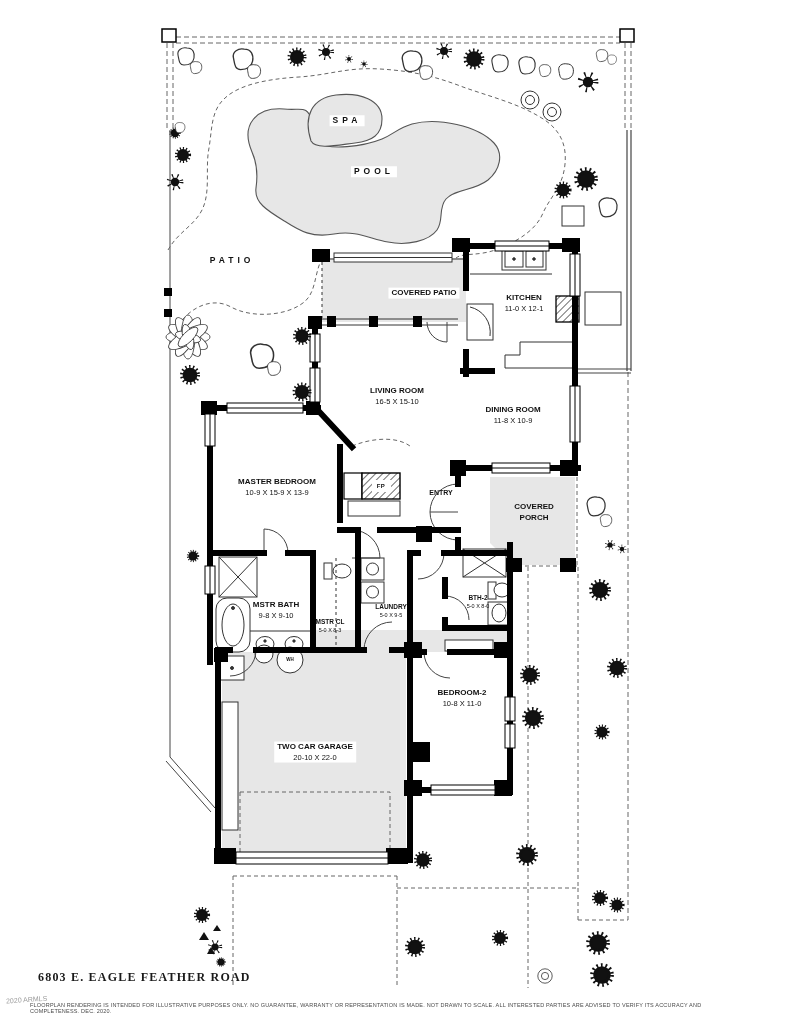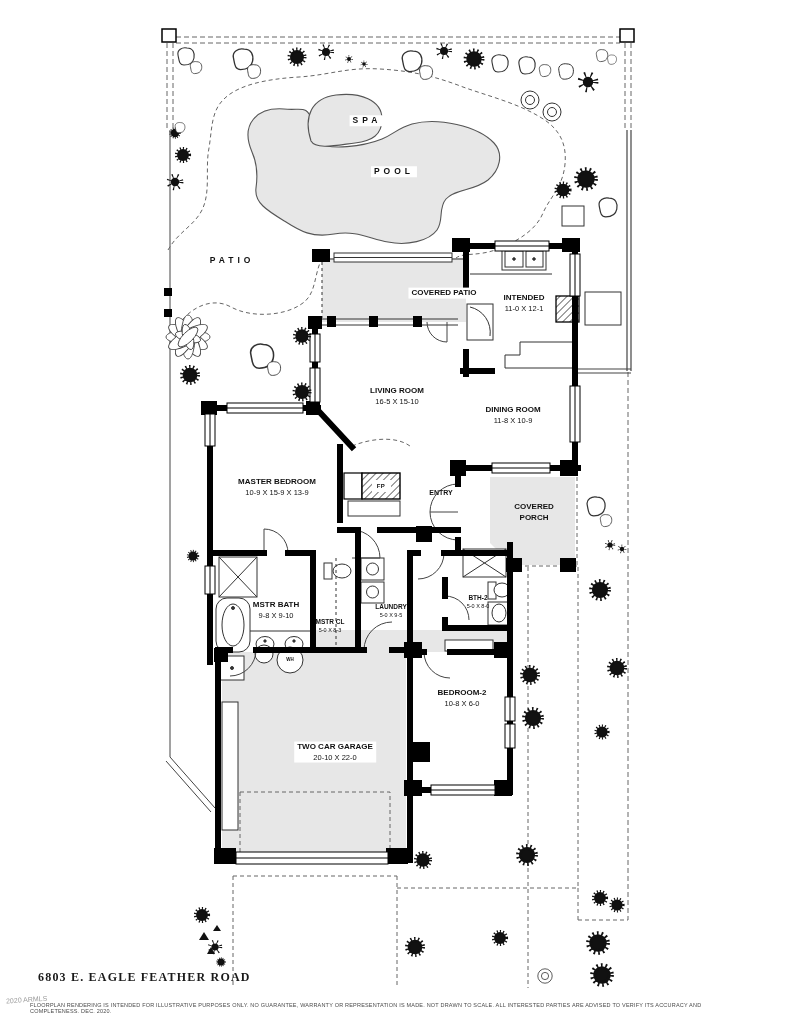--- a/index.html
+++ b/index.html
@@ -4,21 +4,21 @@
 <style>
   html,body{margin:0;padding:0;background:#fff;}
   .stage{position:relative;width:800px;height:1036px;background:#fff;overflow:hidden;
          font-family:"Liberation Sans",sans-serif;}
   .stage svg{position:absolute;left:0;top:0;}
   .rl{position:absolute;transform:translate(-50%,-50%);text-align:center;
       font:bold 8px/1.35 "Liberation Sans",sans-serif;color:#111;white-space:nowrap;z-index:5;}
   .rl .d{display:block;font-size:7.5px;font-weight:normal;}
   .sm{font-size:6.5px;} .sm .d{font-size:5.5px;}
   .sp{letter-spacing:4px;font-size:8.5px;}
-  .bg{background:#fff;padding:0 3px;margin-left:20px;}
+  .bg{background:#fff;padding:0 3px;}
   .porch{white-space:normal;width:66px;line-height:1.4;}
   .tiny{font-size:6px;letter-spacing:.5px;}
   .wh{font-size:4.5px;}
   .plan-title{position:absolute;left:38px;top:970px;font-family:"Liberation Serif",serif;
       font-weight:bold;font-size:12px;letter-spacing:1.2px;color:#1a1a1a;z-index:6;}
   .disclaimer{position:absolute;left:30px;top:1002px;width:720px;
       font-size:5.5px;color:#4a4a4a;letter-spacing:.2px;z-index:6;}
   .watermark{position:absolute;left:6px;top:996px;font-size:7px;color:#9a9a9a;
       transform:rotate(-4deg);z-index:6;}
 </style>
@@ -387,31 +387,31 @@
       <path d="M217,925 l4,6 h-8 Z"></path>
     </g>
   </g>
 </svg>
 
 <div class="rl sp bg" style="left:347px;top:121px"><span>SPA</span></div>
 <div class="rl sp bg" style="left:374px;top:172px"><span>POOL</span></div>
 <div class="rl sp" style="left:232px;top:261px"><span>PATIO</span></div>
 
 <div class="rl bg" style="left:424px;top:293px"><span>COVERED PATIO</span></div>
-<div class="rl" style="left:524px;top:303px"><span>INTENDED</span><span class="d">11-0 X 12-1</span></div>
+<div class="rl" style="left:524px;top:303px"><span>KITCHEN</span><span class="d">11-0 X 12-1</span></div>
 <div class="rl" style="left:397px;top:396px"><span>LIVING ROOM</span><span class="d">16-5  X  15-10</span></div>
 <div class="rl" style="left:513px;top:415px"><span>DINING ROOM</span><span class="d">11-8  X  10-9</span></div>
 <div class="rl" style="left:277px;top:487px"><span>MASTER BEDROOM</span><span class="d">10-9 X 15-9 X 13-9</span></div>
 <div class="rl sm" style="left:441px;top:493px;font-size:7px"><span>ENTRY</span></div>
 <div class="rl porch" style="left:534px;top:512px"><span>COVERED PORCH</span></div>
 <div class="rl" style="left:276px;top:610px"><span>MSTR BATH</span><span class="d">9-8  X  9-10</span></div>
 <div class="rl sm" style="left:330px;top:626px"><span>MSTR CL</span><span class="d">5-0 X 8-3</span></div>
 <div class="rl sm" style="left:391px;top:611px"><span>LAUNDRY</span><span class="d">5-0 X 9-5</span></div>
 <div class="rl sm" style="left:478px;top:602px"><span>BTH-2</span><span class="d">5-0 X 8-0</span></div>
-<div class="rl" style="left:462px;top:698px"><span>BEDROOM-2</span><span class="d">10-8  X  6-0</span></div>
+<div class="rl" style="left:462px;top:698px"><span>BEDROOM-2</span><span class="d">10-8  X  11-0</span></div>
 <div class="rl bg" style="left:315px;top:752px"><span>TWO CAR GARAGE</span><span class="d">20-10  X  22-0</span></div>
 
 <div class="rl tiny" style="left:381px;top:486px"><span>FP</span></div>
 <div class="rl wh" style="left:290px;top:660px"><span>WH</span></div>
 
 <div class="plan-title">6803 E. EAGLE FEATHER ROAD</div>
 <div class="watermark">2020 ARMLS</div>
 <div class="disclaimer">FLOORPLAN RENDERING IS INTENDED FOR ILLUSTRATIVE PURPOSES ONLY.  NO GUARANTEE, WARRANTY OR REPRESENTATION IS MADE.  NOT DRAWN TO SCALE.  ALL INTERESTED PARTIES ARE ADVISED TO VERIFY ITS ACCURACY AND COMPLETENESS.   DEC. 2020.</div>
 
 </div>

